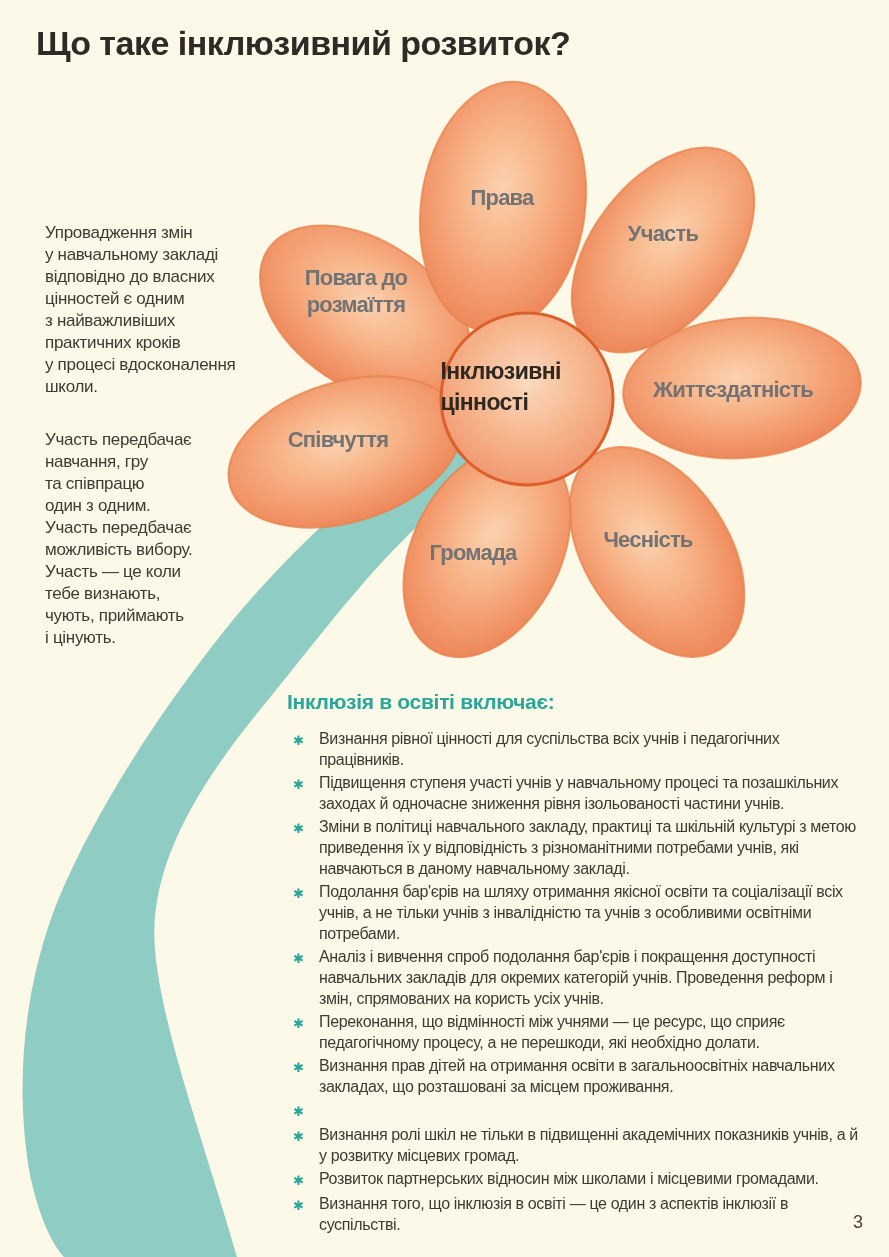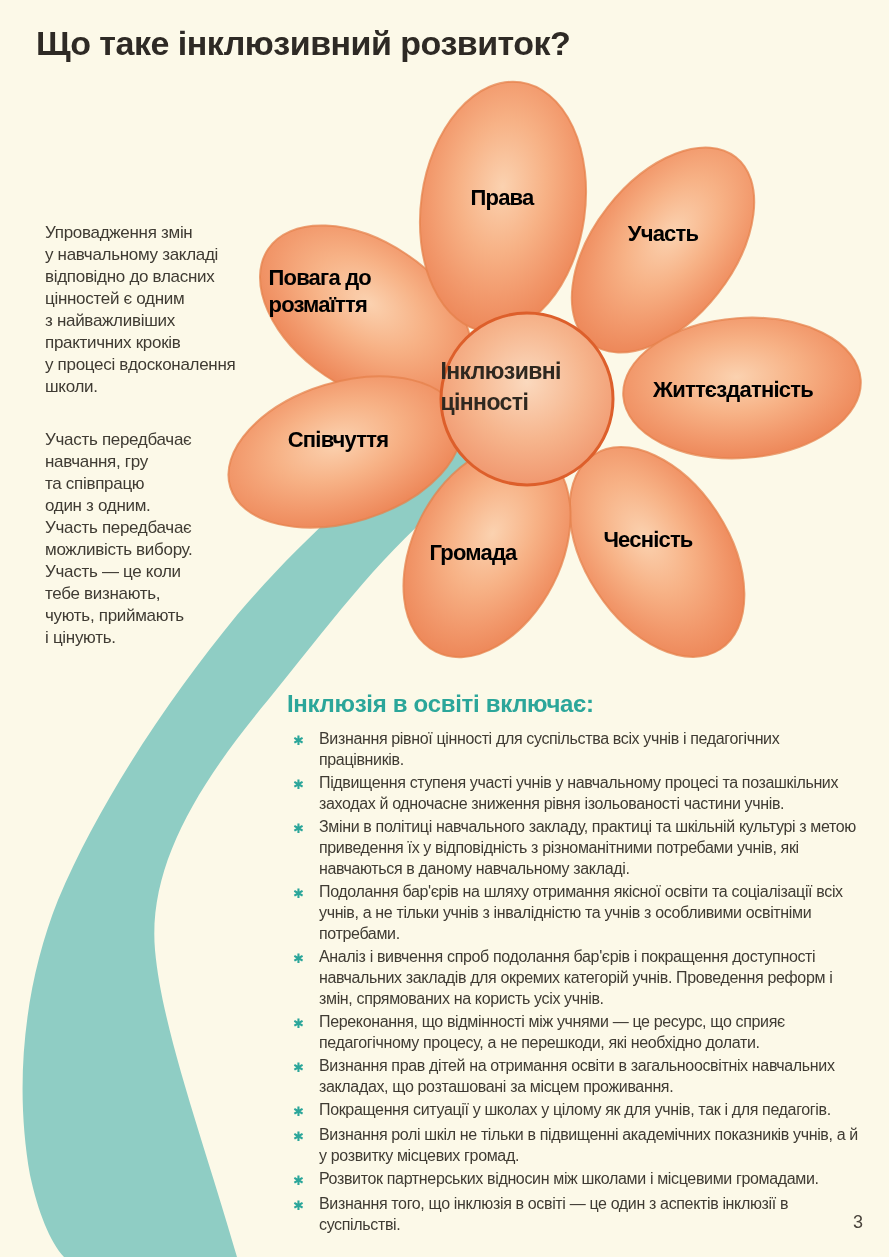--- a/index.html
+++ b/index.html
@@ -23,32 +23,32 @@
   }
   .side-note{
     position:absolute;left:45px;width:245px;
     font-size:17px;color:#3F3B33;line-height:22px;letter-spacing:-0.3px;
     white-space:pre-line;
   }
   .side-note.n1{top:206px;margin-top:16px;}
   .side-note.n2{top:429px;}
   .petal-label{
     position:absolute;transform:translate(-50%,-50%);
-    font-size:22px;font-weight:bold;color:#000000;letter-spacing:-0.8px;
-    text-align:left;white-space:nowrap;line-height:27px;
+    font-size:22px;font-weight:bold;color:#737373;letter-spacing:-0.8px;
+    text-align:center;white-space:nowrap;line-height:27px;
   }
   .petal-label.wrap{white-space:normal;width:175px;}
   .center-label{
     position:absolute;left:528px;top:387px;transform:translate(-50%,-50%);
     width:175px;white-space:normal;
     font-size:23px;font-weight:bold;color:#2F2820;letter-spacing:-0.6px;line-height:31px;
   }
   .inclusion-heading{
     position:absolute;left:287px;top:690px;
-    font-size:24px;font-weight:bold;color:#2BA69A;letter-spacing:-0.3px;
+    font-size:21px;font-weight:bold;color:#2BA69A;letter-spacing:-0.3px;
   }
   .inclusion-list{
     position:absolute;left:293px;top:728px;width:570px;
     list-style:none;margin:0;padding:0;
   }
   .inclusion-list li{
     display:flex;align-items:flex-start;
     margin:0 0 2px 0;
     font-size:16px;line-height:21px;letter-spacing:-0.35px;color:#3F3B33;
   }
@@ -162,21 +162,20 @@
     <li>
       <span class="star">✱</span>
       <span>Переконання, що відмінності між учнями — це ресурс, що сприяє педагогічному процесу, а не перешкоди, які необхідно долати.</span>
     </li>
     <li>
       <span class="star">✱</span>
       <span>Визнання прав дітей на отримання освіти в загальноосвітніх навчальних закладах, що розташовані за місцем проживання.</span>
     </li>
     <li>
       <span class="star">✱</span>
-      <span>Покращення ситуації у школах у цілому як для учнів, так і для педагогів.</span>
     </li>
     <li>
       <span class="star">✱</span>
       <span>Визнання ролі шкіл не тільки в підвищенні академічних показників учнів, а й у розвитку місцевих громад.</span>
     </li>
     <li>
       <span class="star">✱</span>
       <span>Розвиток партнерських відносин між школами і місцевими громадами.</span>
     </li>
     <li>

